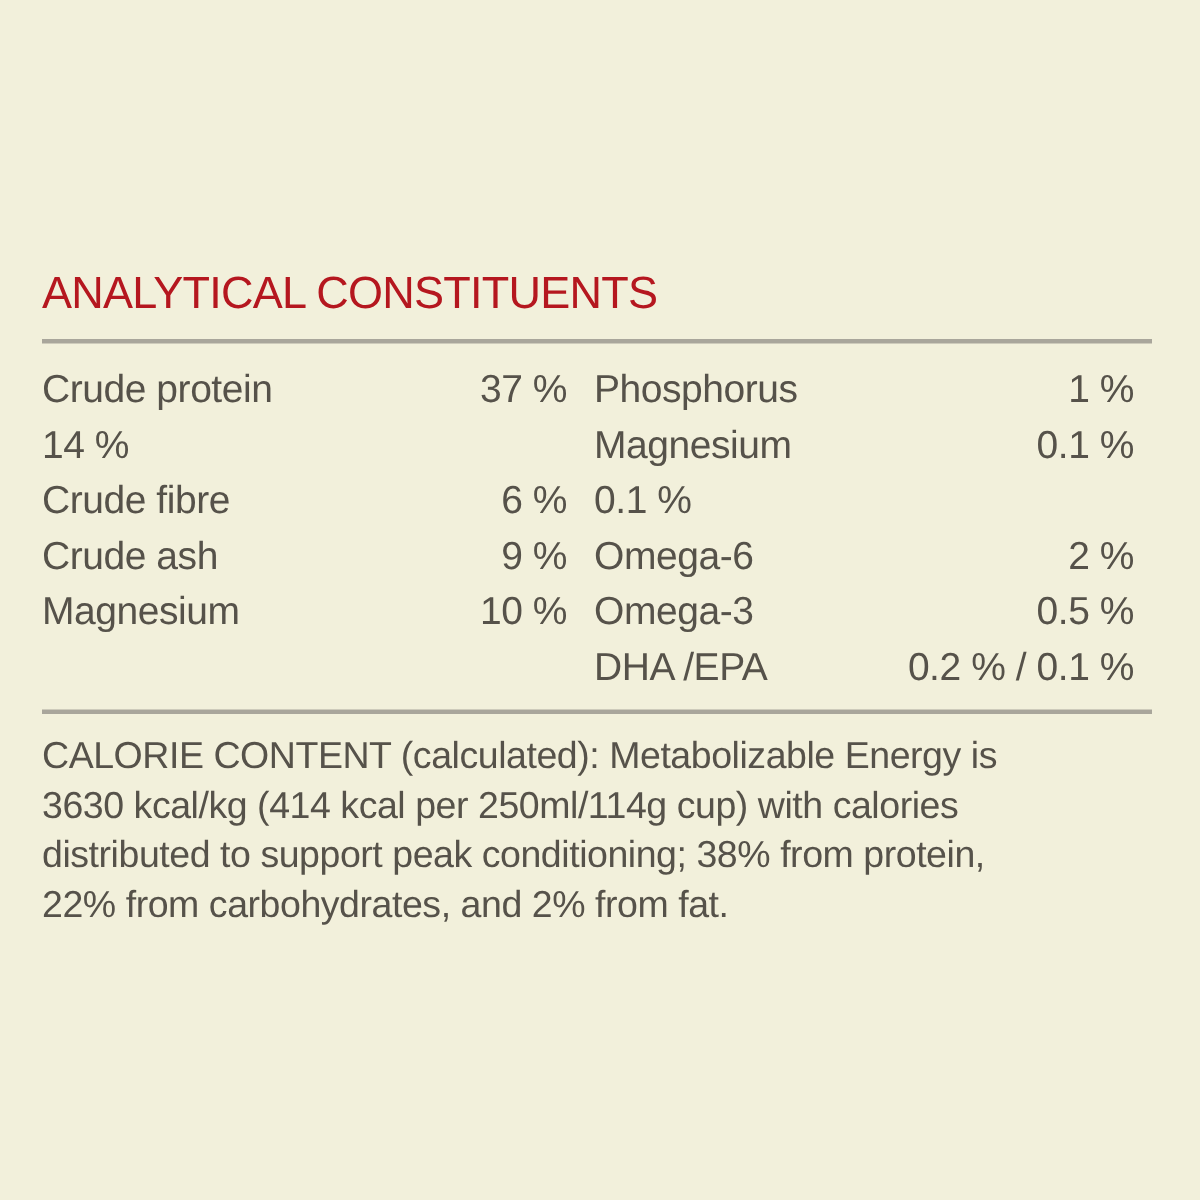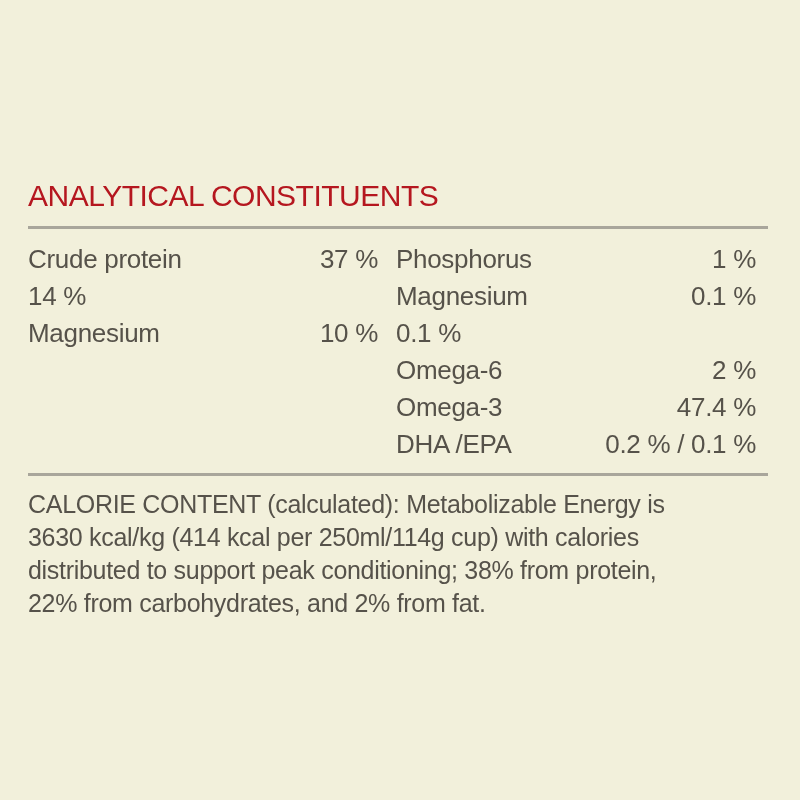--- a/index.html
+++ b/index.html
@@ -75,20 +75,28 @@
     <div class="nutrition-table">
       <div class="col">
         <div class="row">
           <span class="lbl">Crude protein</span>
           <span class="val">37 %</span>
         </div>
         <div class="row">
           <span class="val">14 %</span>
         </div>
         <div class="row">
+          <span class="lbl">Crude fibre</span>
+          <span class="val">6 %</span>
+        </div>
+        <div class="row">
+          <span class="lbl">Crude ash</span>
+          <span class="val">9 %</span>
+        </div>
+        <div class="row">
           <span class="lbl">Magnesium</span>
           <span class="val">10 %</span>
         </div>
       </div>
 
       <div class="col">
         <div class="row">
           <span class="lbl">Phosphorus</span>
           <span class="val">1 %</span>
         </div>
@@ -98,21 +106,21 @@
         </div>
         <div class="row">
           <span class="val">0.1 %</span>
         </div>
         <div class="row">
           <span class="lbl">Omega-6</span>
           <span class="val">2 %</span>
         </div>
         <div class="row">
           <span class="lbl">Omega-3</span>
-          <span class="val">47.4 %</span>
+          <span class="val">0.5 %</span>
         </div>
         <div class="row">
           <span class="lbl">DHA /EPA</span>
           <span class="val">0.2 % / 0.1 %</span>
         </div>
       </div>
     </div>
 
     <div class="rule"></div>
 

